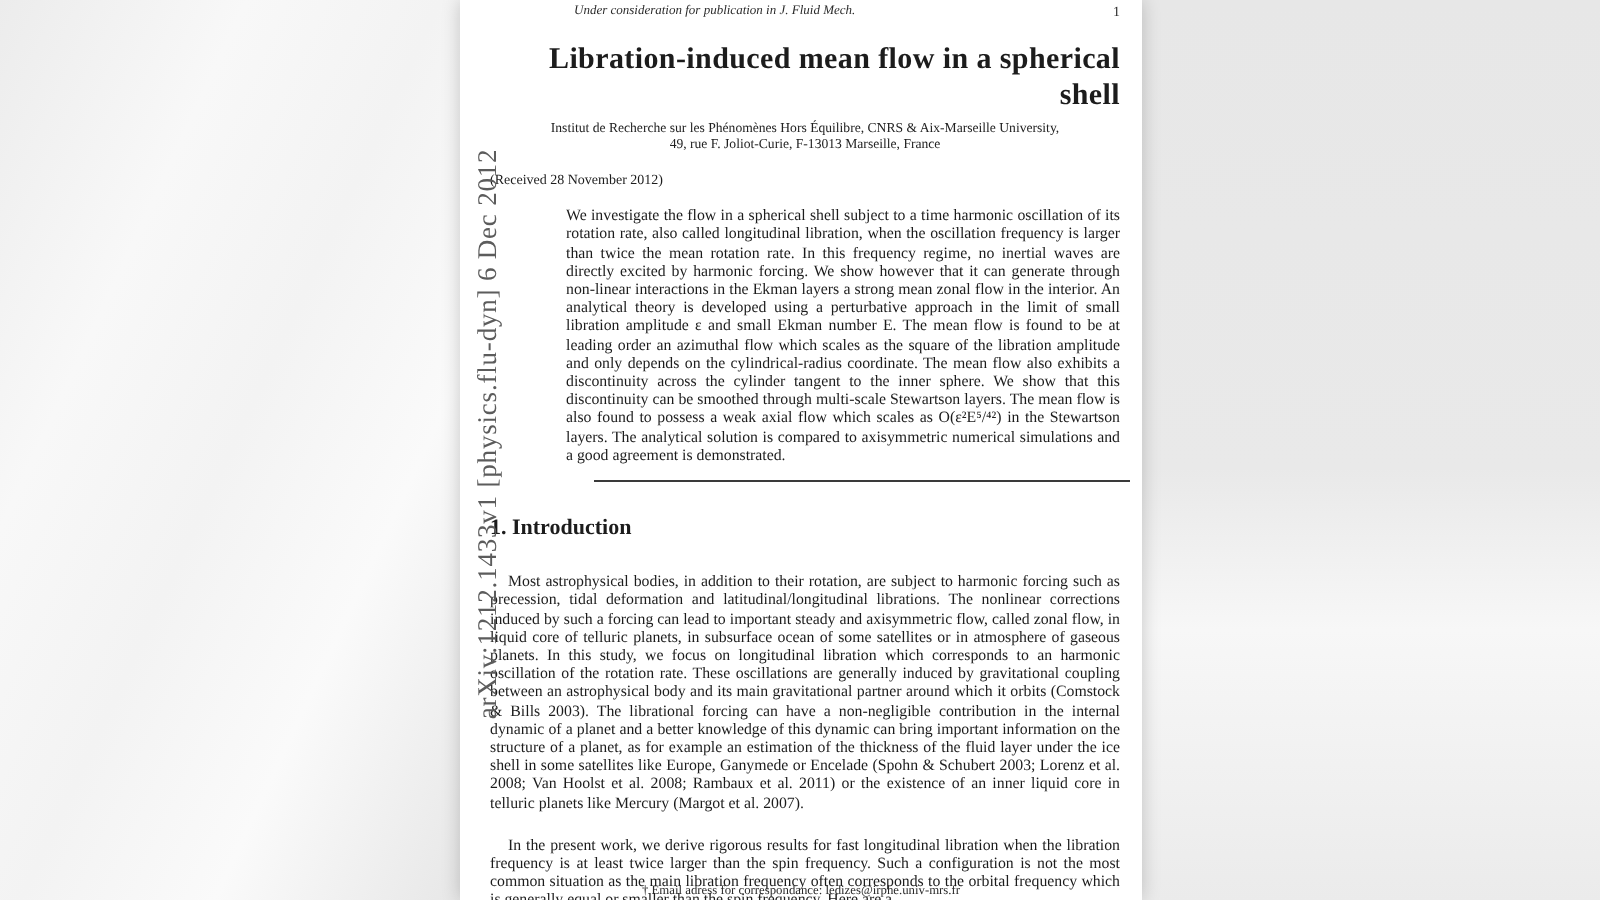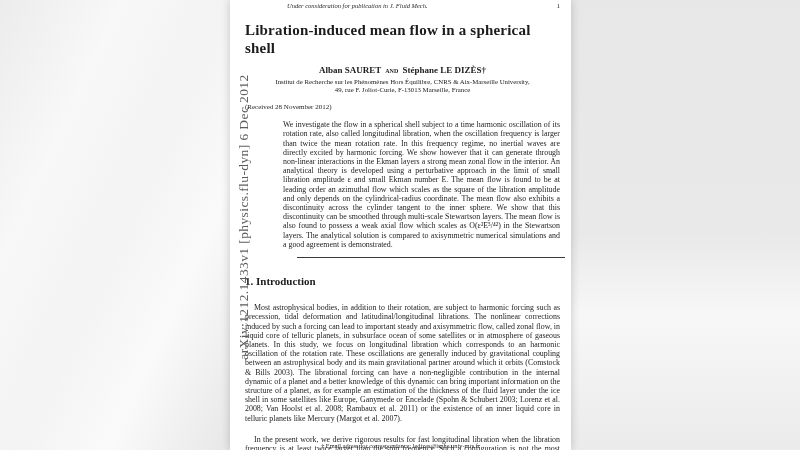--- a/index.html
+++ b/index.html
@@ -24,21 +24,21 @@
     background:#ffffff; box-shadow:0 0 9px rgba(0,0,0,0.20);
     padding:0 11px 0 15px;
   }
   .running-row {
     display:flex; justify-content:space-between; align-items:flex-start;
     margin-top:2px; font-size:6.5px; color:#2a2a2a;
   }
   .running-head { font-style:italic; padding-left:42px; }
   .folio { font-size:7px; }
   .title {
-    margin-top:11px; text-align:left; font-weight:bold;
+    margin-top:11px; text-align:right; font-weight:bold;
     font-size:15px; line-height:1.22; letter-spacing:0.2px;
   }
   .authors { margin-top:7px; text-align:center; font-weight:bold; font-size:9px; }
   .authors .conj { font-variant:small-caps; font-weight:bold; font-size:8px; padding:0 2px; }
   .affiliation { margin-top:3px; text-align:center; font-size:6.8px; line-height:1.3; color:#222; }
   .received { margin-top:8px; text-align:left; font-size:7px; }
   .abstract {
     margin-top:9px; font-size:7.9px; line-height:1.165; text-align:justify;margin-left:38px;
   }
   .keywords {
@@ -77,25 +77,20 @@
 
   <div class="page">
 
     <div class="running-row">
       <span class="running-head">Under consideration for publication in J. Fluid Mech.</span>
       <span class="folio">1</span>
     </div>
 
     <div class="title">Libration-induced mean flow in a spherical shell</div>
 
-    <div class="authors">
-      <span>Alban SAURET</span>
-      <span class="conj">and</span>
-      <span>Stéphane LE DIZÈS†</span>
-    </div>
 
     <div class="affiliation">
       <div>Institut de Recherche sur les Phénomènes Hors Équilibre, CNRS &amp; Aix-Marseille University,</div>
       <div>49, rue F. Joliot-Curie, F-13013 Marseille, France</div>
     </div>
 
     <div class="received">(Received 28 November 2012)</div>
 
     <div class="abstract">We investigate the flow in a spherical shell subject to a time harmonic oscillation of its rotation rate, also called longitudinal libration, when the oscillation frequency is larger than twice the mean rotation rate. In this frequency regime, no inertial waves are directly excited by harmonic forcing. We show however that it can generate through non-linear interactions in the Ekman layers a strong mean zonal flow in the interior. An analytical theory is developed using a perturbative approach in the limit of small libration amplitude ε and small Ekman number E. The mean flow is found to be at leading order an azimuthal flow which scales as the square of the libration amplitude and only depends on the cylindrical-radius coordinate. The mean flow also exhibits a discontinuity across the cylinder tangent to the inner sphere. We show that this discontinuity can be smoothed through multi-scale Stewartson layers. The mean flow is also found to possess a weak axial flow which scales as O(ε²E⁵/⁴²) in the Stewartson layers. The analytical solution is compared to axisymmetric numerical simulations and a good agreement is demonstrated.</div>
 

